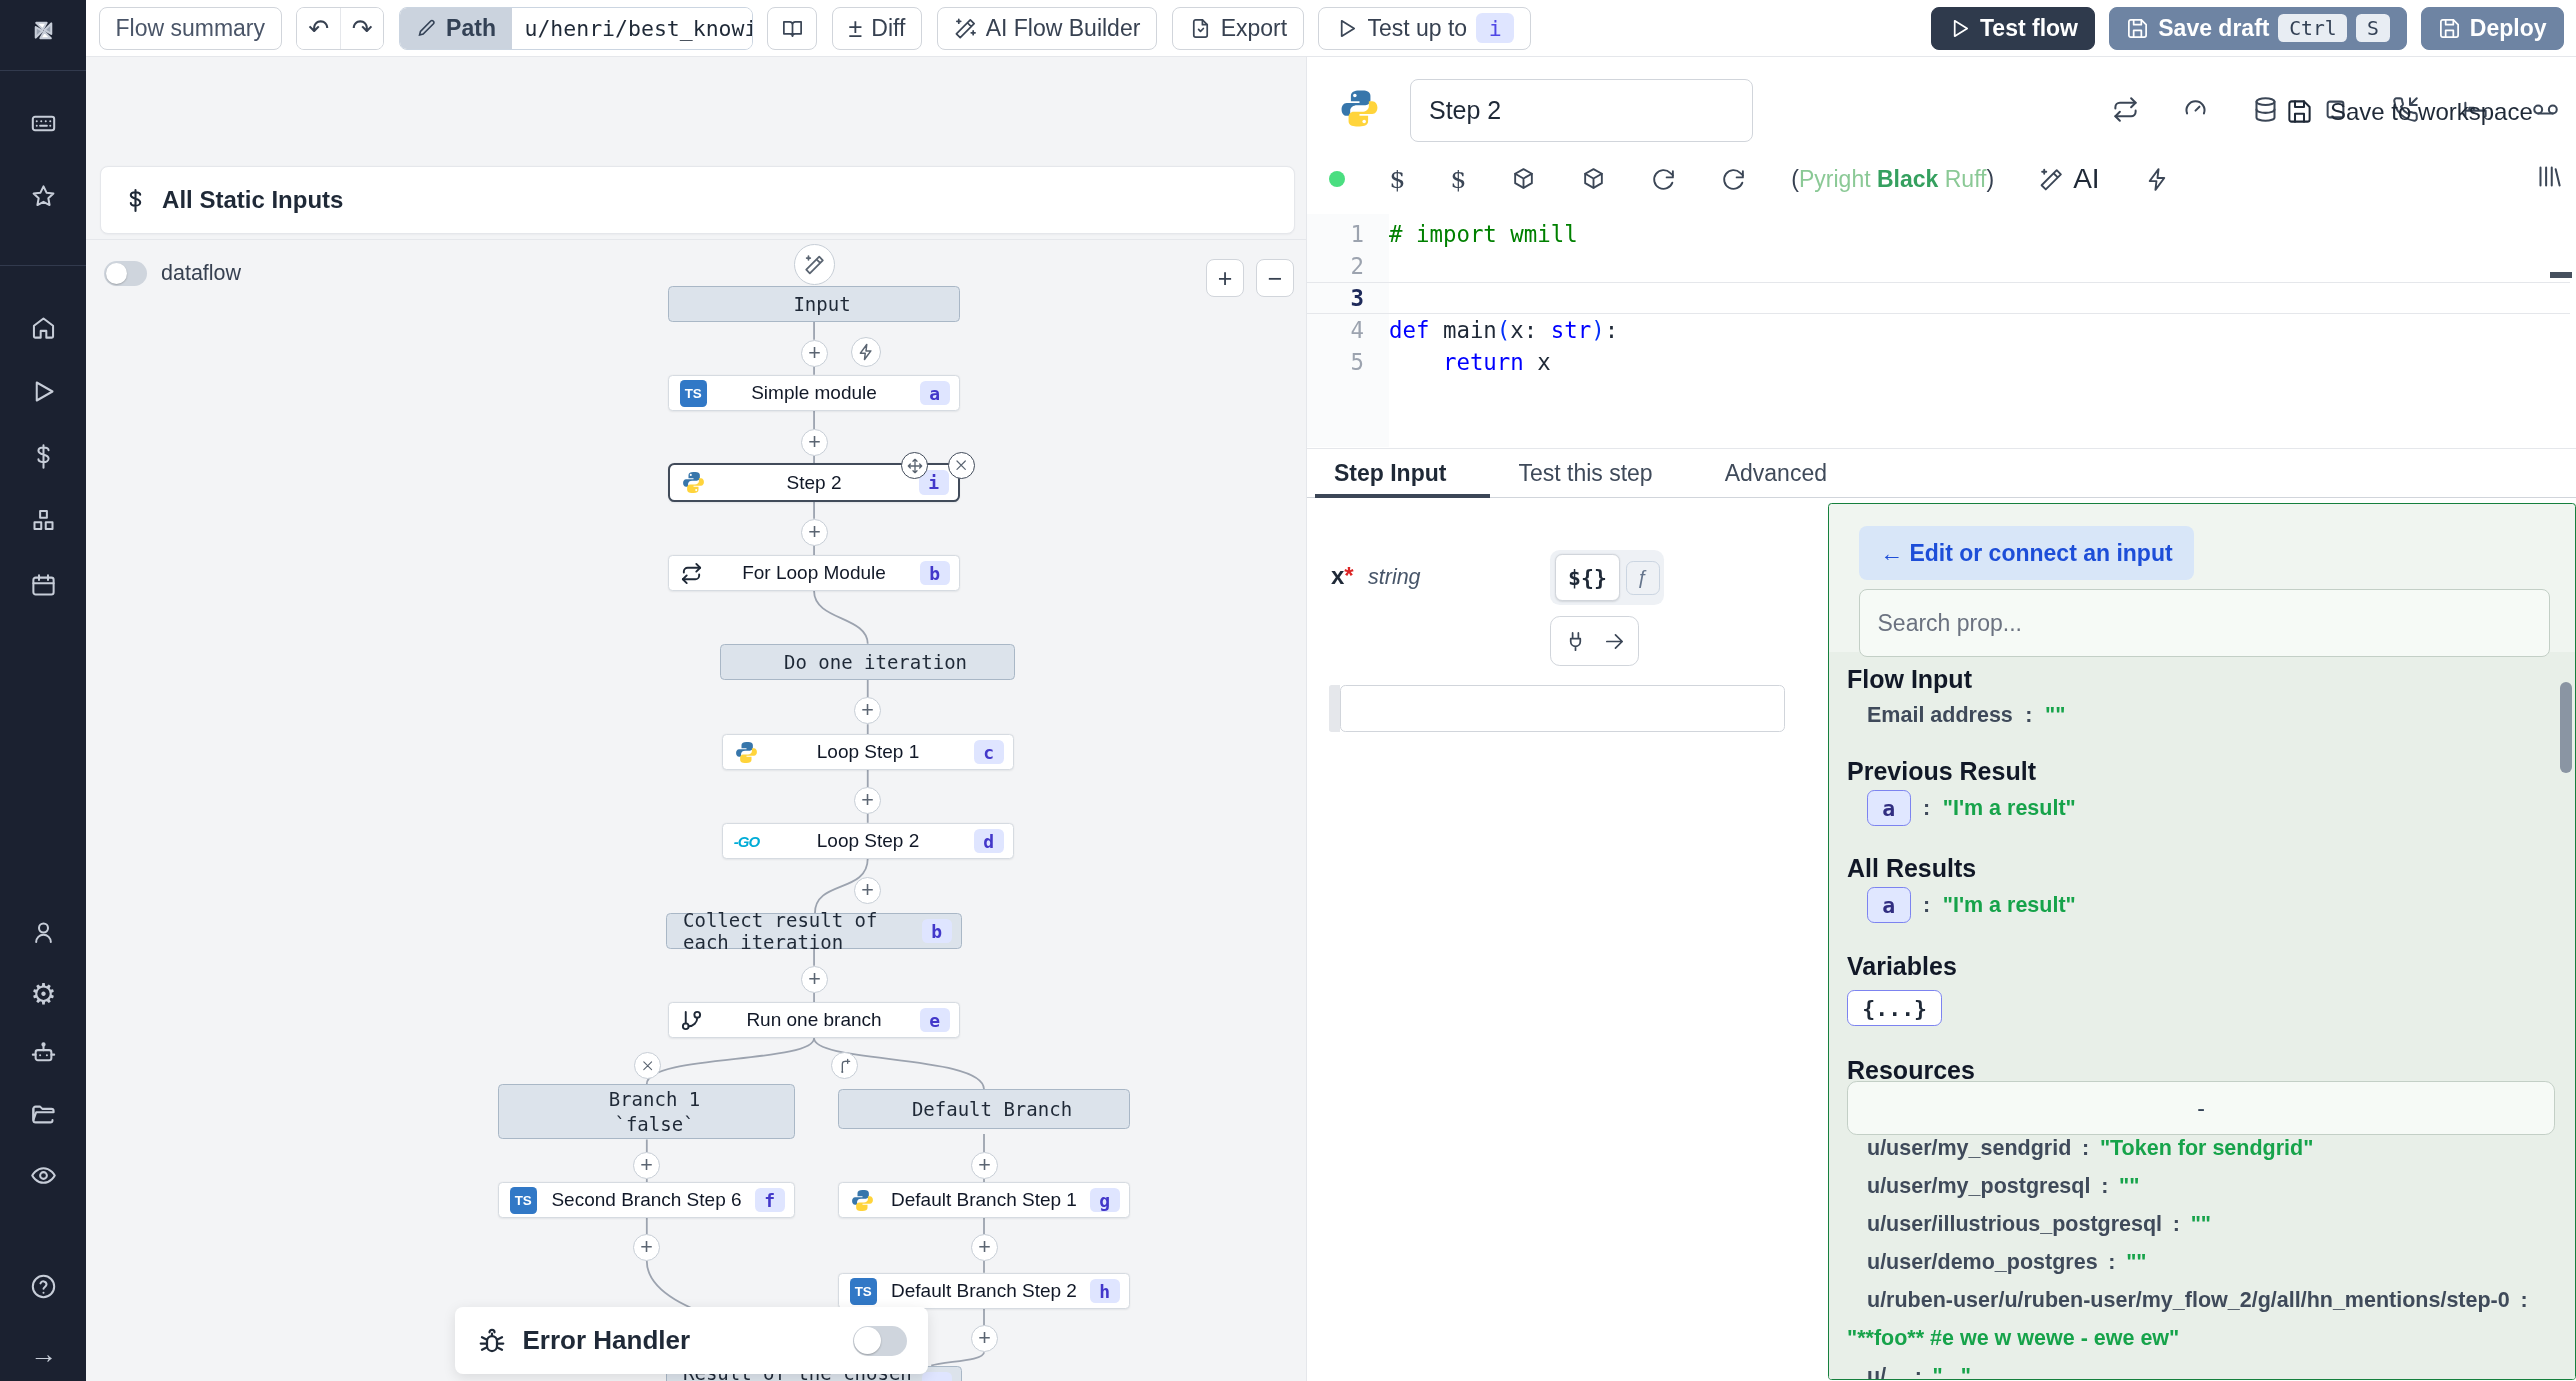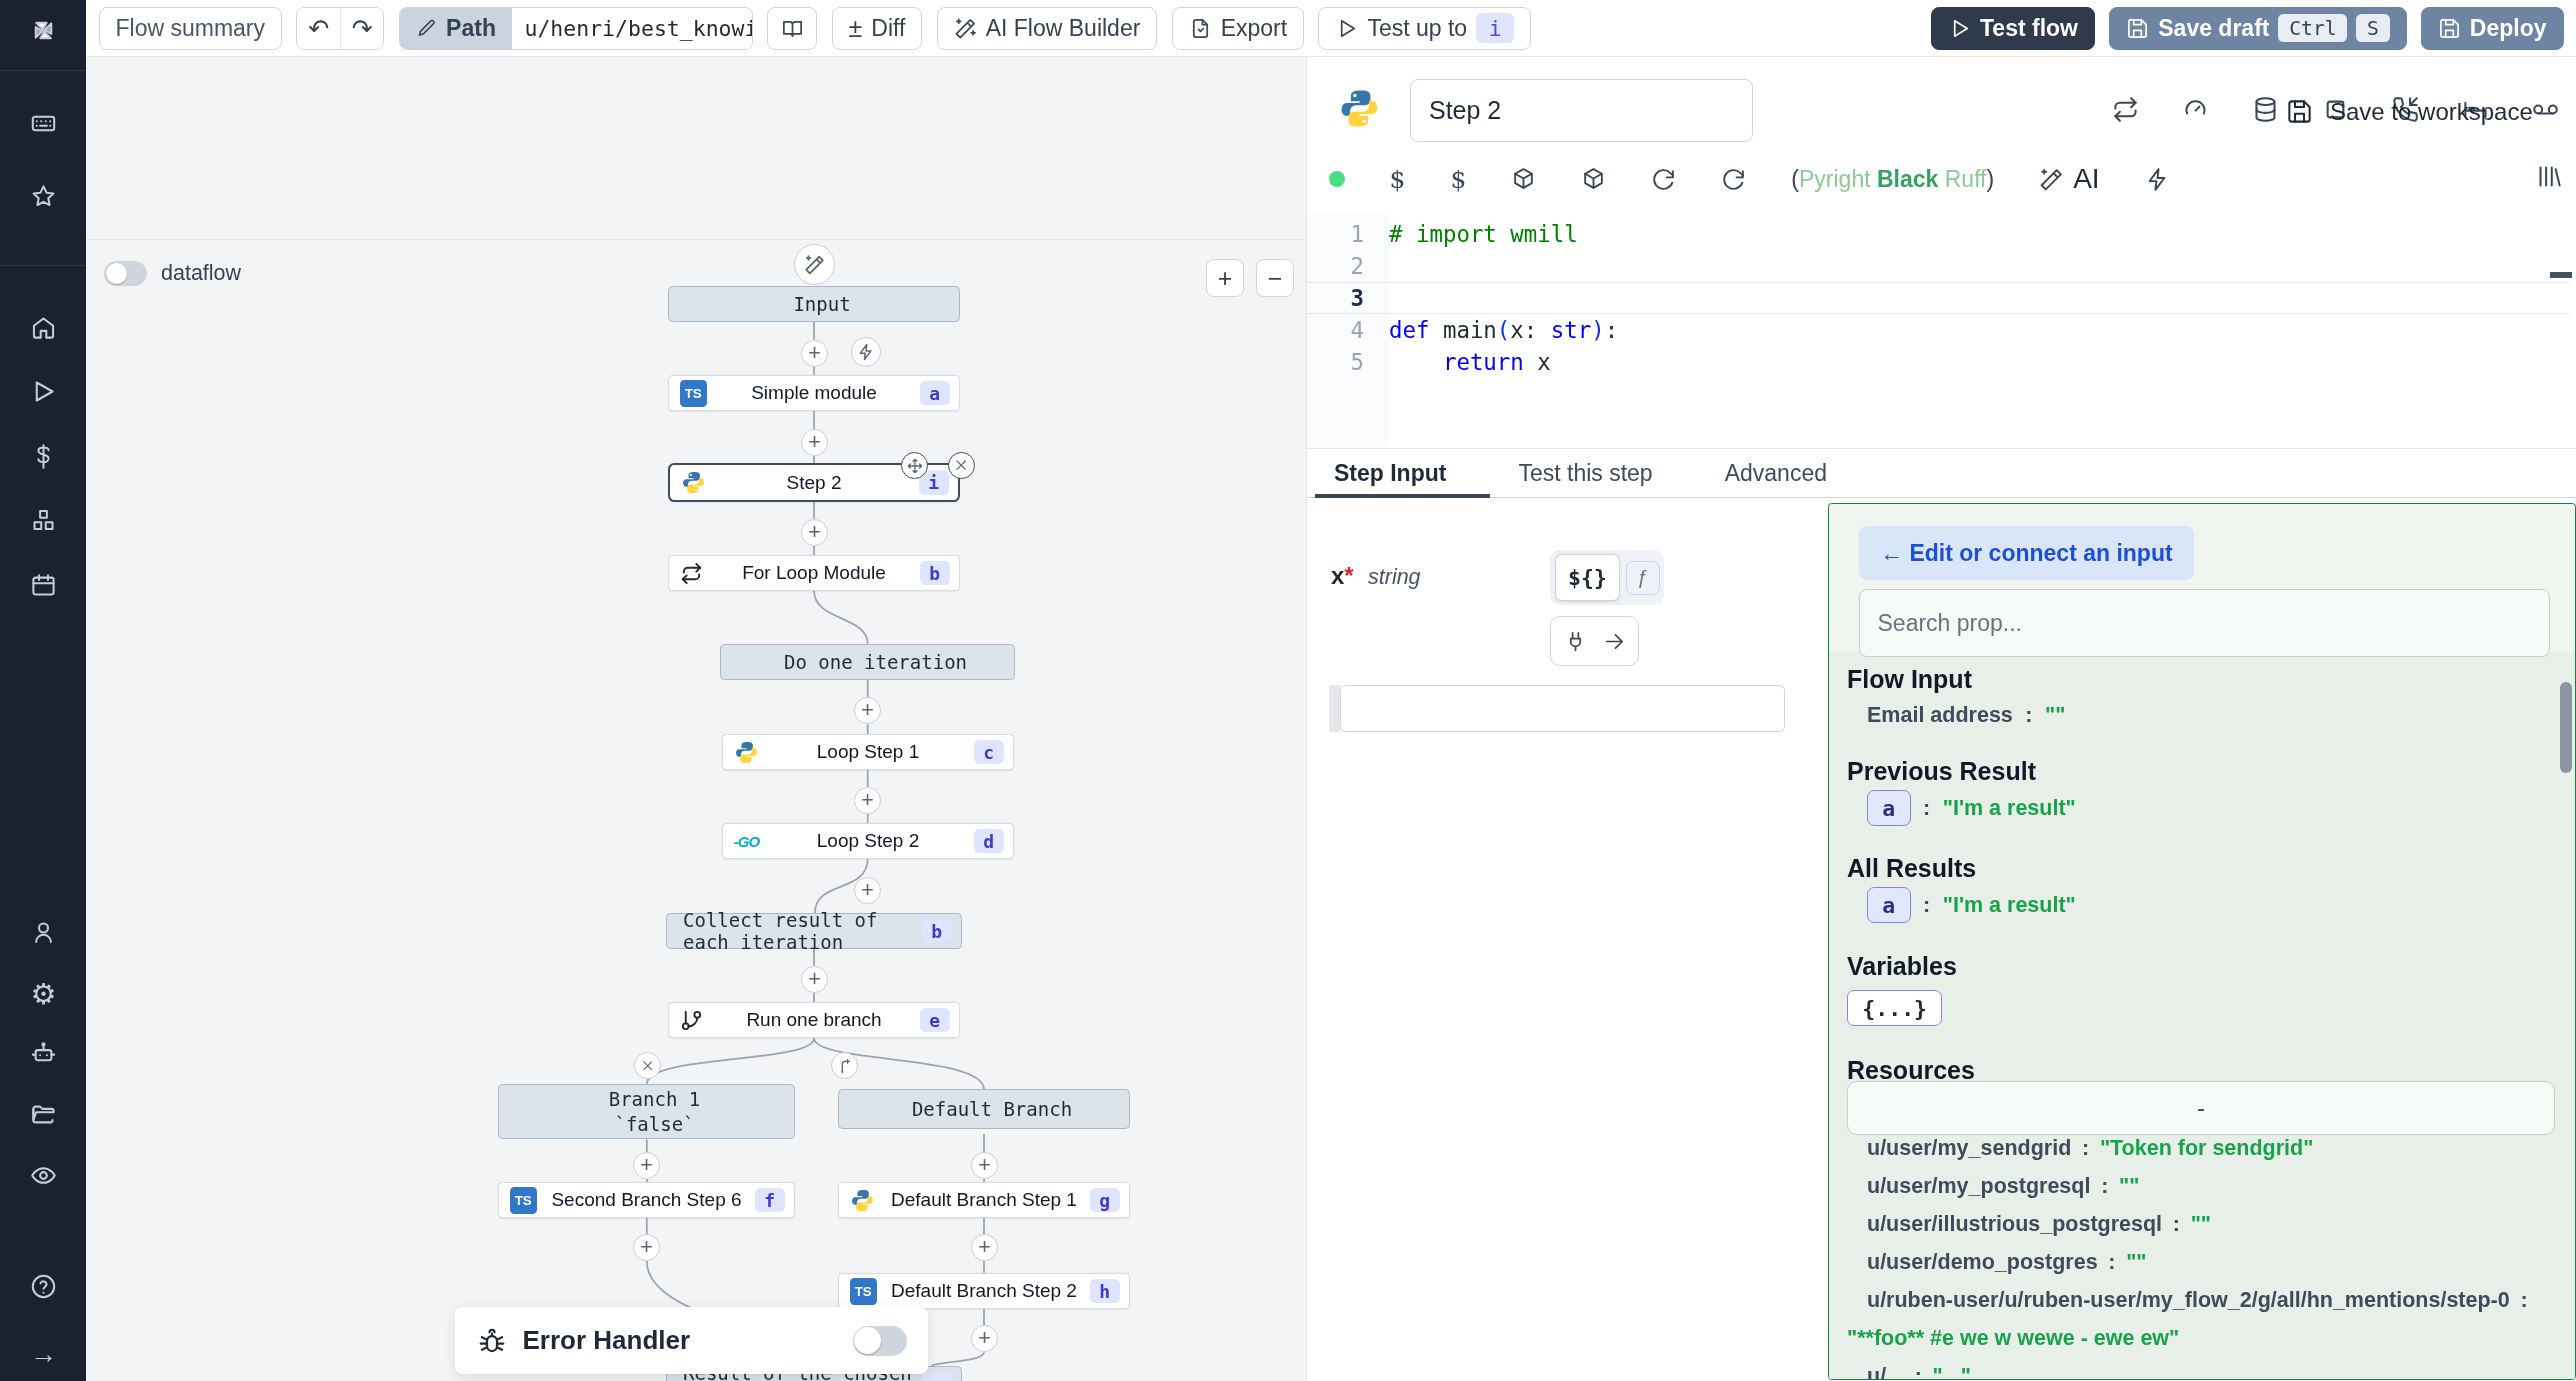--- a/index.html
+++ b/index.html
@@ -278,20 +278,26 @@
     <button class="btn slate">
       <svg viewBox="0 0 24 24">
           <path d="M5 3h11l5 5v11a2 2 0 01-2 2H5a2 2 0 01-2-2V5a2 2 0 012-2z"></path>
           <path d="M8 3v5h8V3M8 21v-7h8v7"></path>
         </svg>
       <span>Deploy</span>
     </button>
   </header>
 
   <main class="abs flow">
+    <div class="card" style="top:109px;">
+      <svg viewBox="0 0 24 24">
+          <path d="M12 2v20M16.5 6.5C16.5 5 14.5 4 12 4s-4.5 1-4.5 2.8c0 4.4 9 2.4 9 7 0 1.8-2 3.2-4.5 3.2s-4.5-1-4.5-2.5"></path>
+        </svg>
+      <span>All Static Inputs</span>
+    </div>
     <div class="flow-divider"></div>
 
     <div class="toggle" style="position:absolute;left:18px;top:204px;width:43px;height:25px;">
       <div class="knob" style="width:21.5px;height:21.5px;"></div>
     </div>
     <div style="position:absolute;left:75px;top:204px;font-size:21.5px;color:#374151;">dataflow</div>
     <div class="zoombtn" style="left:1120px;top:202px;">+</div>
     <div class="zoombtn" style="left:1170px;top:202px;">−</div>
 
     <svg style="position:absolute;left:0;top:0;width:1220px;height:1324px;" fill="none" stroke="#9ca3af" stroke-width="2" viewBox="0 0 1364 1480" width="1220" height="1324">

